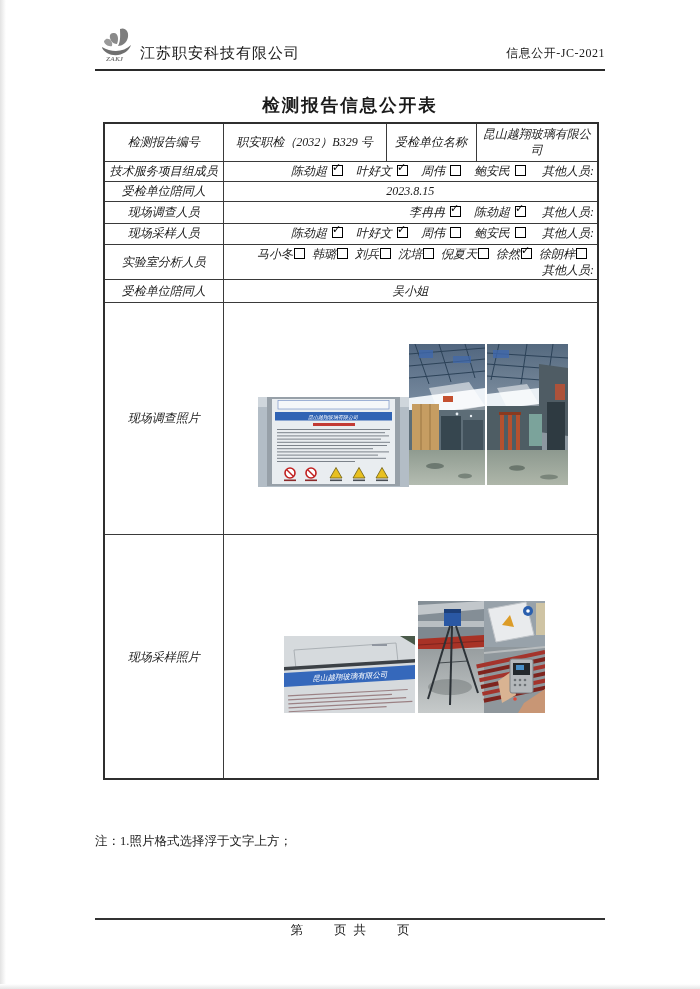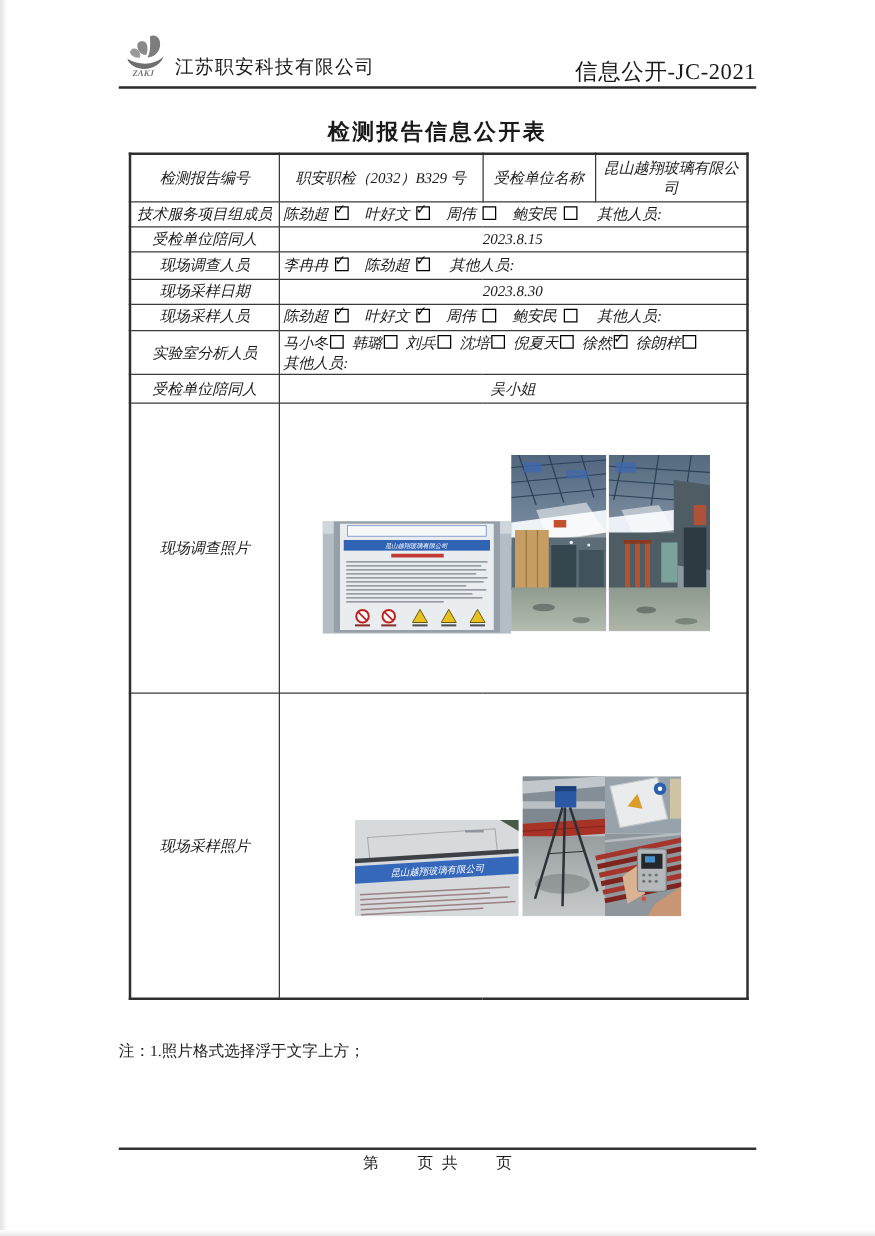--- a/index.html
+++ b/index.html
@@ -9,35 +9,35 @@
     overflow:hidden;
   }
   .scan-edge-left{position:absolute;left:0;top:0;width:6px;height:989px;
     background:linear-gradient(to right,#e3e3e3,#ffffff);}
   .scan-edge-bottom{position:absolute;left:0;bottom:0;width:700px;height:5px;
     background:linear-gradient(to top,#e6e6e6,#ffffff);}
 
   
   .logo{position:absolute;left:98px;top:25px;width:44px;height:40px;}
   .company-name{position:absolute;left:140px;top:44px;font-size:15px;letter-spacing:1px;}
-  .doc-code{position:absolute;right:95px;top:45px;font-size:18px;letter-spacing:0.5px;}
+  .doc-code{position:absolute;right:95px;top:45px;font-size:12px;letter-spacing:0.5px;}
   .header-rule{position:absolute;left:95px;top:69px;width:510px;height:2px;background:#2a2a2a;}
 
   
   .page-title{position:absolute;left:0;top:93px;width:700px;text-align:center;
     font-size:17.5px;font-weight:bold;letter-spacing:2px;}
 
   
   table.form{position:absolute;left:103px;top:122px;border-collapse:collapse;
     table-layout:fixed;width:494px;border:2px solid #2f2f2f;font-style:italic;}
   table.form td{border:1px solid #3a3a3a;font-size:12px;line-height:1.35;
     padding:1px 3px;vertical-align:middle;overflow:hidden;}
   td.lbl{text-align:center;}
   td.ctr{text-align:center;}
-  td.chk{text-align:left;padding-left:7px;margin-left:37px;}
+  td.chk{text-align:right;padding-left:7px;margin-left:37px;}
   td.photo-cell{position:relative;padding:0;}
 
   
   .cl-item{display:inline-block;margin-right:13px;white-space:nowrap;}
   .tight .cl-item{margin-right:7px;}
   .cb{display:inline-block;width:9px;height:9px;border:1.4px solid #000;
     margin-left:5px;position:relative;top:1px;background:#fff;}
   .tight .cb{margin-left:1px;}
   .cb.on::after{content:"✓";position:absolute;left:-1px;top:-5px;font-size:11px;
     font-weight:bold;font-family:"DejaVu Sans",sans-serif;color:#000;}
@@ -101,24 +101,20 @@
   </tr>
 
   <tr style="height:22px">
     <td class="lbl">现场调查人员</td>
     <td class="chk" colspan="3">
       <span><span class="cl-item"><span>李冉冉</span><span class="cb on"></span></span><span class="cl-item"><span>陈劲超</span><span class="cb on"></span></span></span>
       <span class="other-label">其他人员:</span>
     </td>
   </tr>
 
-  <tr style="height:20px">
-    <td class="lbl">现场采样日期</td>
-    <td class="ctr" colspan="3">2023.8.30</td>
-  </tr>
 
   <tr style="height:21px">
     <td class="lbl">现场采样人员</td>
     <td class="chk" colspan="3">
       <span><span class="cl-item"><span>陈劲超</span><span class="cb on"></span></span><span class="cl-item"><span>叶好文</span><span class="cb on"></span></span><span class="cl-item"><span>周伟</span><span class="cb"></span></span><span class="cl-item"><span>鲍安民</span><span class="cb"></span></span></span>
       <span class="other-label">其他人员:</span>
     </td>
   </tr>
 
   <tr style="height:32px">

